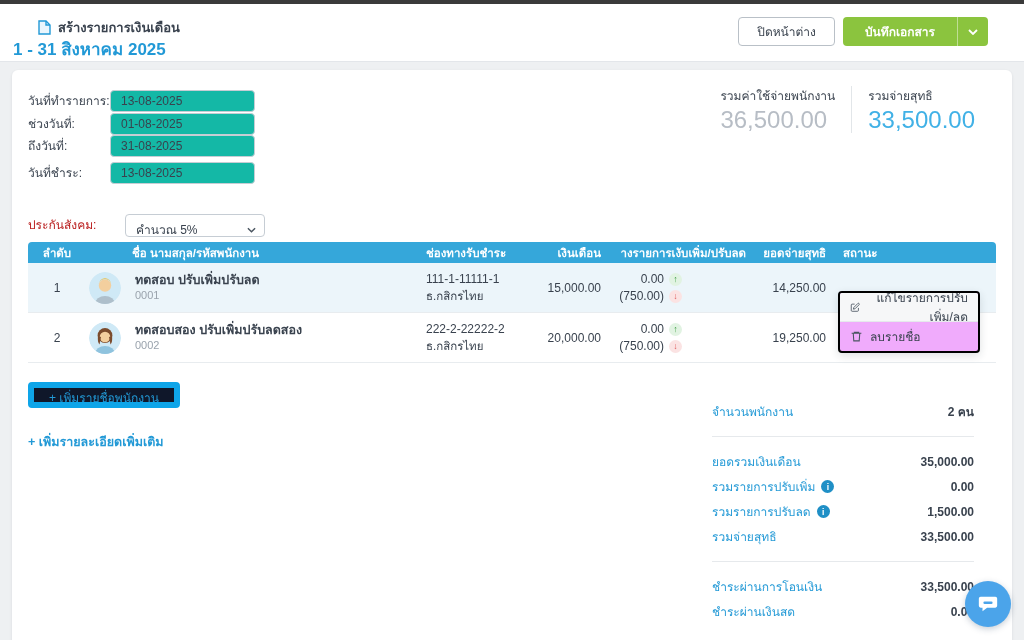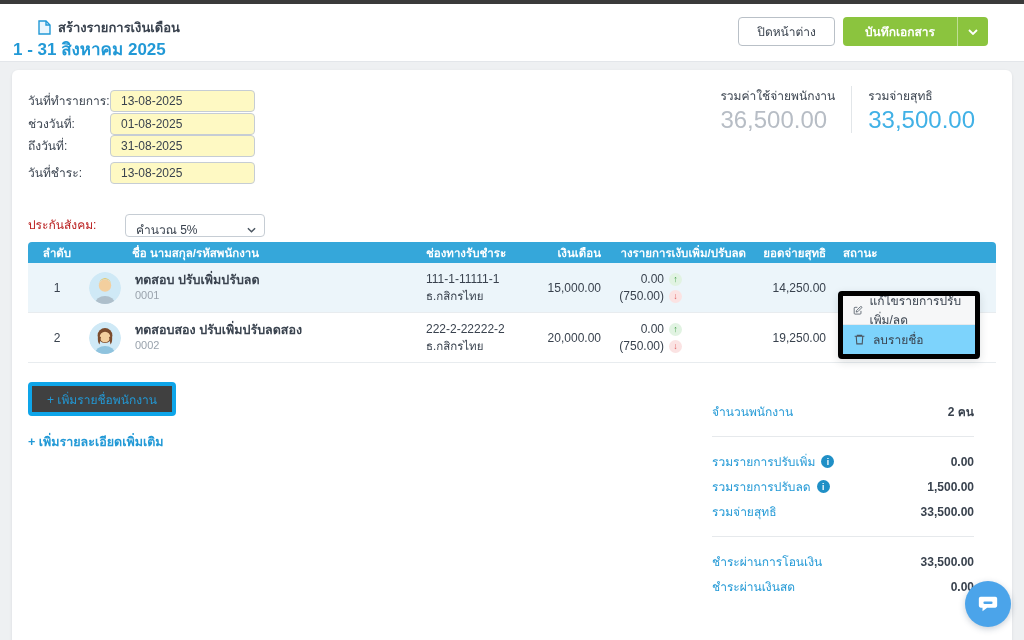--- a/index.html
+++ b/index.html
@@ -18,21 +18,21 @@
   .btn-close { height:29px; padding:0 18px; background:#fff; border:1px solid #b9c0c7; border-radius:4px; font-size:12px; color:#39424e; cursor:pointer; font-family:inherit; }
   .btn-save-group { display:flex; align-items:stretch; height:29px; background:#8bc43e; border-radius:4px; overflow:hidden; cursor:pointer; }
   .save-label { display:flex; align-items:center; padding:0 22px; color:#fff; font-size:12px; font-weight:700; }
   .save-caret { display:flex; align-items:center; justify-content:center; width:31px; border-left:1px solid rgba(255,255,255,.45); color:#fff; }
 
   
   .card { position:absolute; left:12px; top:70px; width:1000px; height:585px; background:#fff; border-radius:6px; box-shadow:0 1px 3px rgba(40,50,60,.10); }
 
   
   .f-label { position:absolute; left:16px; font-size:12px; color:#39424e; line-height:22px; }
-  .f-input { position:absolute; left:98px; width:145px; height:22px; border:1px solid #c6cdd4; border-radius:4px; padding:0 10px; font-size:12px; color:#39424e; font-family:inherit; background:#fef9c3; }
+  .f-input { position:absolute; left:98px; width:145px; height:22px; border:1px solid #c6cdd4; border-radius:4px; padding:0 10px; font-size:12px; color:#39424e; font-family:inherit; background:#14b8a6; }
 
   
   .stats { position:absolute; right:37px; top:16px; display:flex; align-items:flex-start; }
   .stat { display:flex; flex-direction:column; }
   .stat-label { font-size:12px; color:#39424e; margin-bottom:2px; }
   .stat-value { font-size:24px; line-height:26px; }
   .stat-value.gray { color:#b7bdc5; }
   .stat-value.blue { color:#41b1e6; }
   .stat-divider { width:1px; background:#e2e6e9; align-self:stretch; margin:0 16px; }
 
@@ -61,26 +61,26 @@
   .chan-acc { line-height:17px; }
   .chan-bank { font-size:11.5px; line-height:16px; }
   .adj-line { display:flex; justify-content:flex-end; align-items:center; line-height:17px; padding-right:64px; }
   .updown { display:inline-flex; align-items:center; justify-content:center; width:13px; height:13px; border-radius:50%; font-size:9px; margin-left:5px; flex:none; }
   .updown.up { background:#e1f3e2; color:#43a047; }
   .updown.down { background:#fbe3e3; color:#e05c5c; }
   .status-badge { width:92px; height:24px; background:#e9edf0; border-radius:3px; color:#707c89; font-size:11.5px; display:flex; align-items:center; justify-content:center; }
   .more-btn { margin-left:auto; margin-right:18px; width:30px; height:26px; border:1px solid #d2d8de; border-radius:4px; background:#fff; color:#2299d6; font-size:10px; letter-spacing:1px; display:flex; align-items:center; justify-content:center; cursor:pointer; font-weight:700; }
 
   
-  .ctx-menu { position:absolute; left:826px; top:221px; width:142px; background:#7dd3fc; border:5px solid #000000; border-radius:4px; box-shadow:0 3px 8px rgba(30,40,50,.14); z-index:5; overflow:hidden; }
+  .ctx-menu { position:absolute; left:826px; top:221px; width:142px; background:#f0abfc; border:2px solid #000000; border-radius:4px; box-shadow:0 3px 8px rgba(30,40,50,.14); z-index:5; overflow:hidden;text-align:right; }
   .ctx-item { display:flex; align-items:center; gap:7px; height:29px; padding:0 10px; font-size:12px; color:#39424e; cursor:pointer; }
   .ctx-item.first { background:#f6f7f8; border-bottom:1px solid #e6e9ec; }
 
   
-  .btn-add-emp { position:absolute; left:16px; top:312px; height:34px; padding:0 15px; background:#404040; border:4px solid #0ea5e9; border-radius:4px; color:#2299d6; font-size:12px; cursor:pointer; font-family:inherit; }
+  .btn-add-emp { position:absolute; left:16px; top:312px; height:26px; padding:0 15px; background:#0f172a; border:6px solid #0ea5e9; border-radius:4px; color:#2299d6; font-size:12px; cursor:pointer; font-family:inherit; }
   .link-add-det { position:absolute; left:16px; top:362px; color:#2299d6; font-size:12.5px; font-weight:600; cursor:pointer; }
 
   
   .summary { position:absolute; left:700px; right:38px; top:328px; }
   .sum-row { display:flex; align-items:center; justify-content:space-between; height:25px; }
   .sum-row.count { height:26px; }
   .sum-label { font-size:12px; color:#2299d6; display:flex; align-items:center; }
   .sum-value { font-size:12px; font-weight:700; color:#39424e; }
   .sum-divider { border-top:1px solid #e6e9ec; margin:12px 0; }
   .info-dot { width:13px; height:13px; border-radius:50%; background:#1f8fc6; color:#fff; font-size:8.5px; font-weight:700; display:inline-flex; align-items:center; justify-content:center; margin-left:6px; cursor:pointer; }
@@ -248,20 +248,24 @@
     <button class="btn-add-emp">+  เพิ่มรายชื่อพนักงาน</button>
     <div class="link-add-det">+ เพิ่มรายละเอียดเพิ่มเติม</div>
 
     <div class="summary">
       <div class="sum-row count">
         <span class="sum-label">จำนวนพนักงาน</span>
         <span class="sum-value">2 คน</span>
       </div>
       <div class="sum-divider"></div>
       <div class="sum-row">
+        <span class="sum-label">ยอดรวมเงินเดือน</span>
+        <span class="sum-value">35,000.00</span>
+      </div>
+      <div class="sum-row">
         <span class="sum-label">
             <span>รวมรายการปรับเพิ่ม</span>
             <span class="info-dot">i</span>
           </span>
         <span class="sum-value">0.00</span>
       </div>
       <div class="sum-row">
         <span class="sum-label">
             <span>รวมรายการปรับลด</span>
             <span class="info-dot">i</span>

